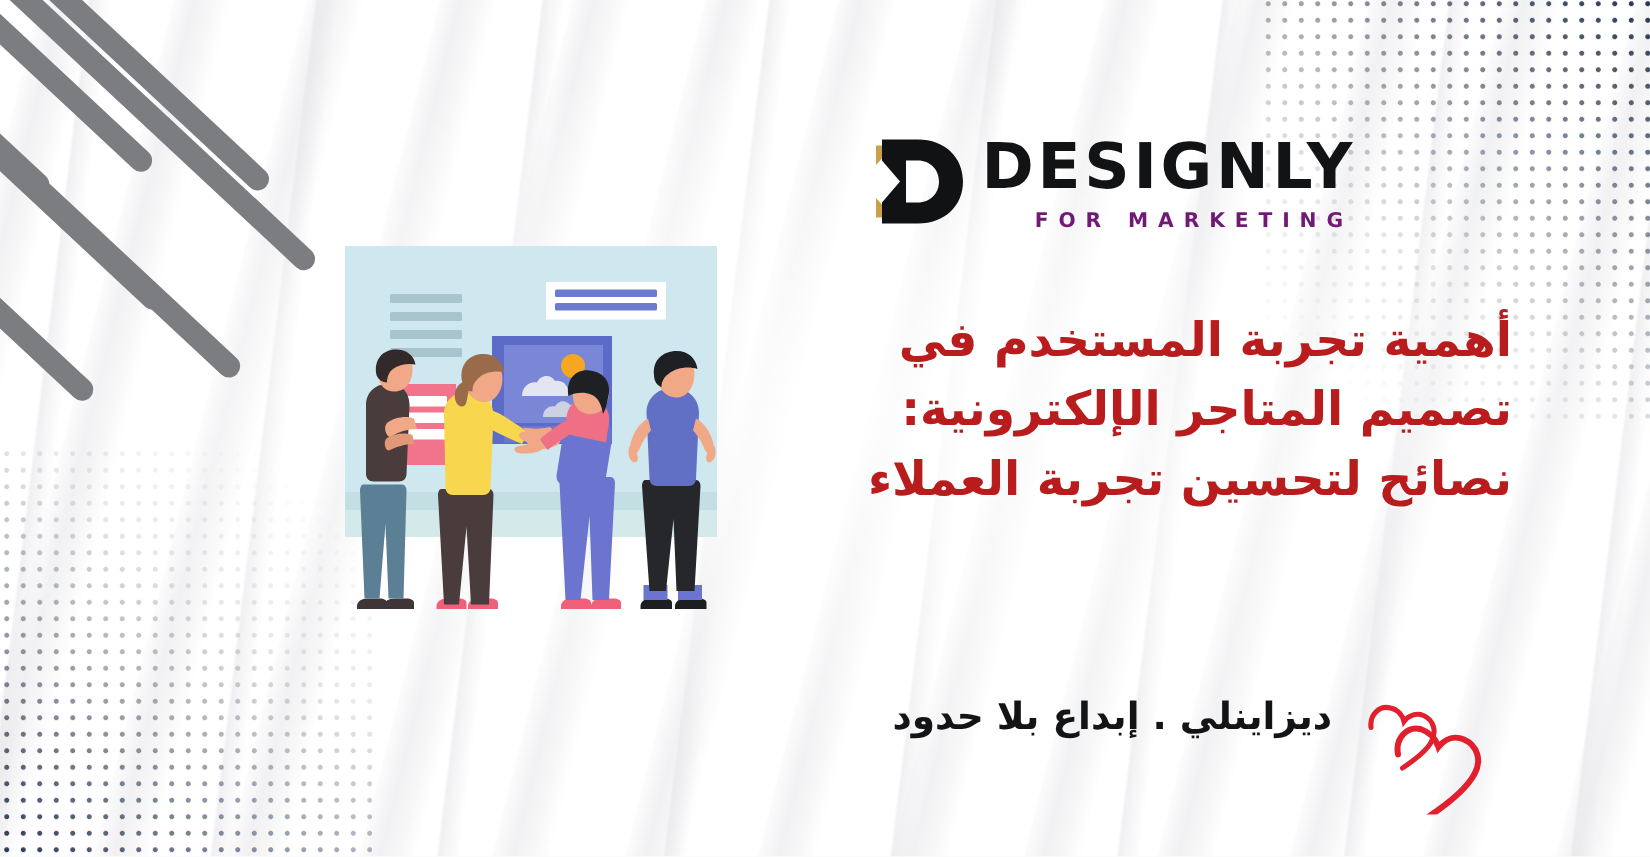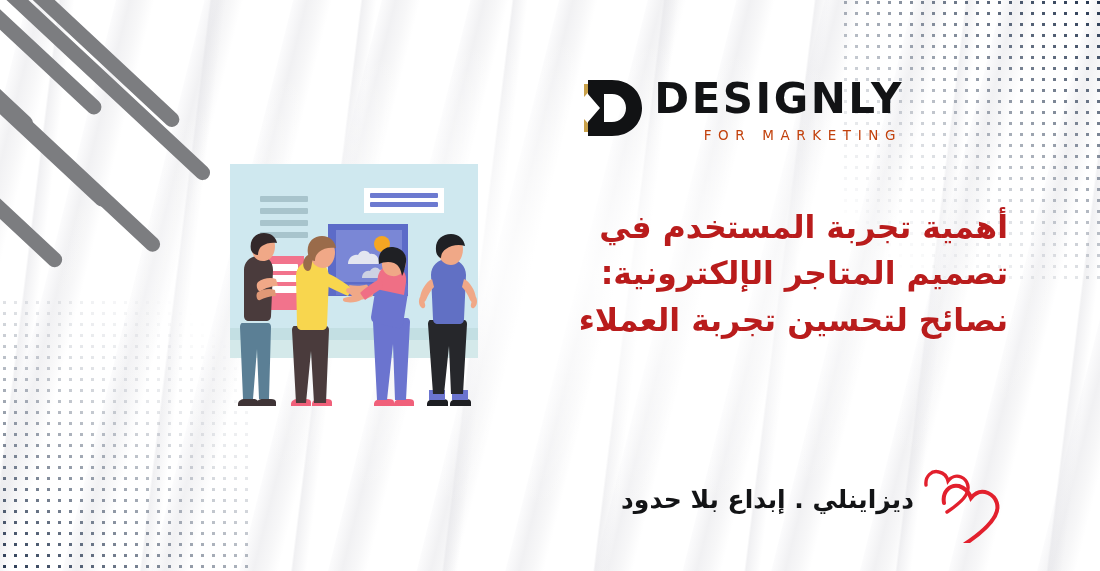--- a/index.html
+++ b/index.html
@@ -75,49 +75,49 @@
             mask-image: linear-gradient(218deg, rgba(0,0,0,1) 4%, rgba(0,0,0,0.55) 34%, rgba(0,0,0,0.13) 62%, rgba(0,0,0,0) 88%);
   }
   .dots-bl {
     left: -12px; bottom: -16px; width: 260px; height: 290px;
     -webkit-mask-image: linear-gradient(38deg, rgba(0,0,0,1) 4%, rgba(0,0,0,0.55) 32%, rgba(0,0,0,0.12) 62%, rgba(0,0,0,0) 88%);
             mask-image: linear-gradient(38deg, rgba(0,0,0,1) 4%, rgba(0,0,0,0.55) 32%, rgba(0,0,0,0.12) 62%, rgba(0,0,0,0) 88%);
   }
 
   
   .logo-block {
-    position: absolute; right: 196px; top: 74px;
-    display: flex; align-items: flex-start; gap: 4px;
+    position: absolute; right: 196px; top: 86px;
+    display: flex; align-items: flex-end; gap: 4px;
   }
   .logo-mark { width: 72px; height: 68px; display: block; }
   .logo-words { display: flex; flex-direction: column; margin-top: 4px; }
   .logo-name {
     font-size: 42px; font-weight: 700; letter-spacing: 2.5px;
     color: #121315; line-height: 1; font-family: "DejaVu Sans", sans-serif;
   }
   .logo-sub {
-    font-size: 13.5px; font-weight: 400; letter-spacing: 6.6px;
-    color: #c2410c; margin-top: 7px; text-align: right; padding-right: 2px;
+    font-size: 13.5px; font-weight: 700; letter-spacing: 6.6px;
+    color: #701a75; margin-top: 7px; text-align: right; padding-right: 2px;
   }
 
   
   .headline {
     position: absolute;
     right: 92px; top: 204px; width: 480px;
     direction: rtl; text-align: right;
     font-size: 31.5px; line-height: 1.47; font-weight: 700;
     color: #b91c1c;
     letter-spacing: -0.2px;
     text-shadow: 0 1px 0 rgba(255,255,255,0.6);
   }
 
   
   .tagline-block {
-    position: absolute; right: 100px; bottom: 34px;
-    display: flex; align-items: center; gap: 0;
+    position: absolute; right: 112px; bottom: 34px;
+    display: flex; align-items: flex-start; gap: 14px;
   }
   .tagline-text {
     direction: rtl;
     font-size: 25px; font-weight: 700; color: #131416;
     letter-spacing: 0px; white-space: nowrap;
     padding-bottom: 2px;
   }
   .hearts { width: 86px; height: 80px; display: block; margin-bottom: -6px; }
 
   

